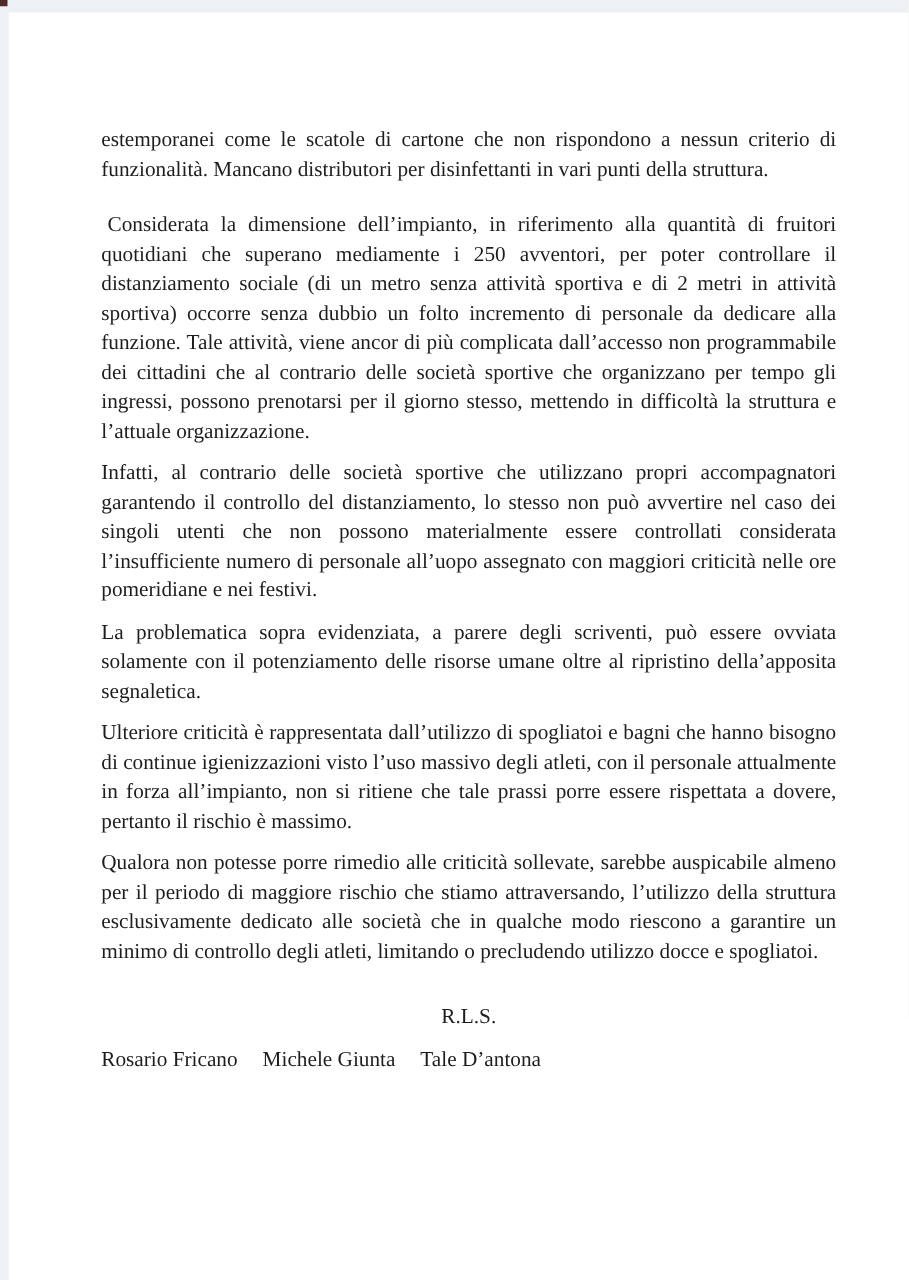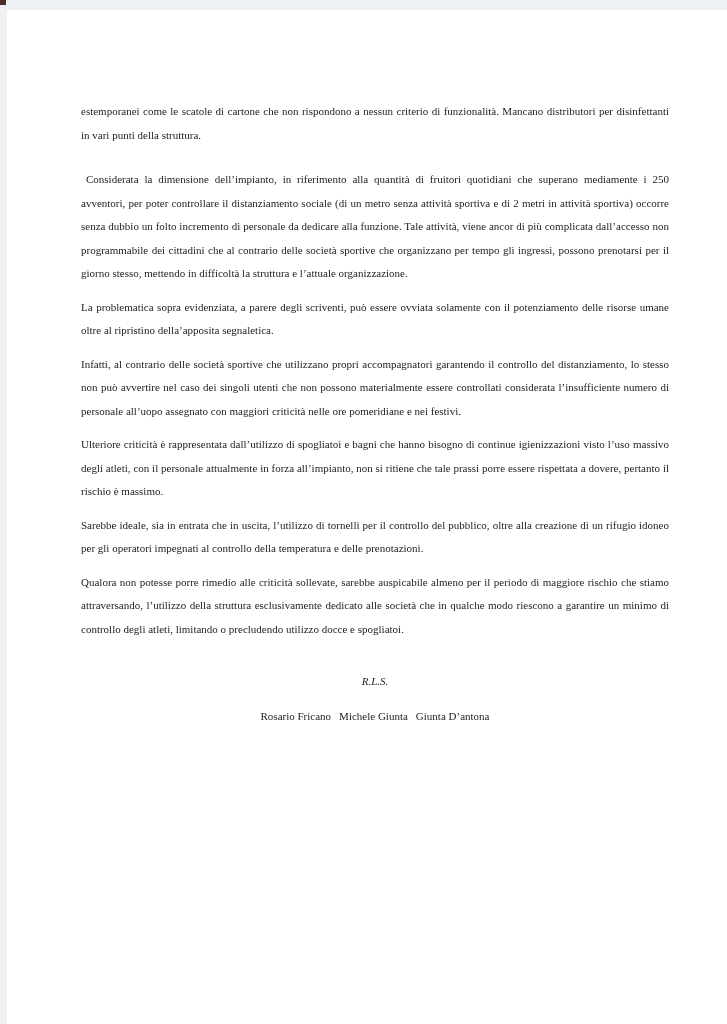--- a/index.html
+++ b/index.html
@@ -29,62 +29,59 @@
     width: 6px;
     height: 5px;
     background: #4c2b29;
   }
   .content {
     position: absolute;
     left: 74px;
     top: 90px;
     width: 588px;
     color: #1d1d1d;
-    font-size: 11px;
+    font-size: 17px;
     line-height: 23.5px;
   }
   .content p {
     margin: 0 0 10px 0;
     text-align: justify;
   }
   .content p.indent-sm {
     text-indent: 5px;
     margin-top: 21px;
   }
   .signature {
     margin-top: 29px;
     text-align: center;
   }
   .signature-role {
     margin-bottom: 11px;
-    font-style: italic;
   }
   .signature-names {
     display: flex;
-    justify-content: center;
-    gap: 8px;
+    gap: 20px;
   }
 </style>
 </head>
 <body>
 
 <div class="paper">
   <div class="content">
     <p>estemporanei come le scatole di cartone che non rispondono a nessun criterio di funzionalità. Mancano distributori  per disinfettanti in vari punti della struttura.</p>
     <p class="indent-sm">Considerata la dimensione dell’impianto, in riferimento alla quantità di fruitori quotidiani che superano mediamente i 250 avventori, per poter controllare il distanziamento sociale (di un metro senza attività sportiva e di 2 metri in attività sportiva) occorre senza dubbio un folto incremento di personale da dedicare alla funzione. Tale attività, viene ancor di più complicata dall’accesso non programmabile dei cittadini che al contrario delle società sportive che organizzano per tempo gli ingressi, possono prenotarsi per il giorno stesso, mettendo in difficoltà la struttura e l’attuale organizzazione.</p>
+    <p>Infatti, al contrario delle società sportive che utilizzano propri accompagnatori garantendo il controllo del distanziamento, lo stesso non può avvertire  nel caso dei singoli utenti che non possono materialmente essere controllati considerata l’insufficiente numero di personale all’uopo  assegnato  con maggiori criticità nelle ore pomeridiane e nei festivi.</p>
     <p>La problematica sopra evidenziata, a parere degli scriventi, può essere ovviata solamente con  il potenziamento delle risorse umane oltre al ripristino della’apposita segnaletica.</p>
-    <p>Infatti, al contrario delle società sportive che utilizzano propri accompagnatori garantendo il controllo del distanziamento, lo stesso non può avvertire  nel caso dei singoli utenti che non possono materialmente essere controllati considerata l’insufficiente numero di personale all’uopo  assegnato  con maggiori criticità nelle ore pomeridiane e nei festivi.</p>
     <p>Ulteriore criticità è rappresentata dall’utilizzo di spogliatoi e bagni che hanno bisogno di continue igienizzazioni visto l’uso massivo degli atleti, con il personale attualmente in forza all’impianto, non si ritiene che tale prassi porre essere rispettata a dovere, pertanto il rischio è massimo.</p>
-    <p>Sarebbe ideale, sia in entrata che in uscita, l’utilizzo di tornelli per il controllo del pubblico, oltre alla creazione di un rifugio idoneo per gli operatori impegnati al controllo della temperatura e delle prenotazioni.</p>
     <p>Qualora non potesse porre rimedio alle criticità sollevate, sarebbe auspicabile almeno per il periodo di maggiore rischio che stiamo attraversando, l’utilizzo della struttura esclusivamente dedicato alle società che in qualche modo riescono a garantire un minimo di controllo degli atleti,  limitando o precludendo utilizzo docce e spogliatoi.</p>
 
     <div class="signature">
       <div class="signature-role">R.L.S.</div>
       <div class="signature-names">
         <span>Rosario Fricano</span>
         <span>Michele Giunta</span>
-        <span>Giunta D’antona</span>
+        <span>Tale D’antona</span>
       </div>
     </div>
   </div>
 </div>
 
 <div class="corner-mark"></div>
 
 </body></html>

